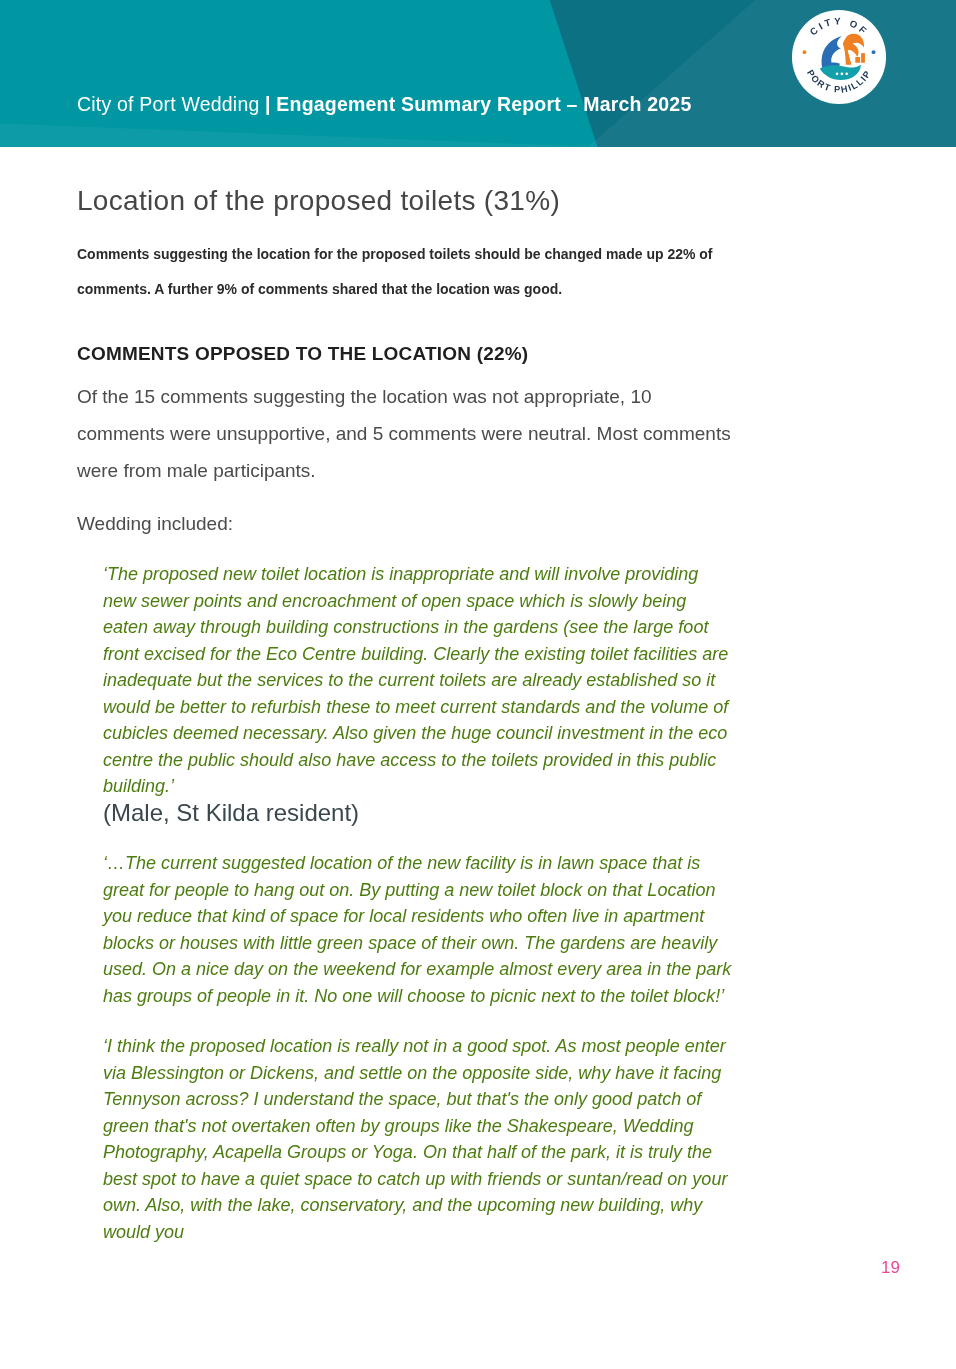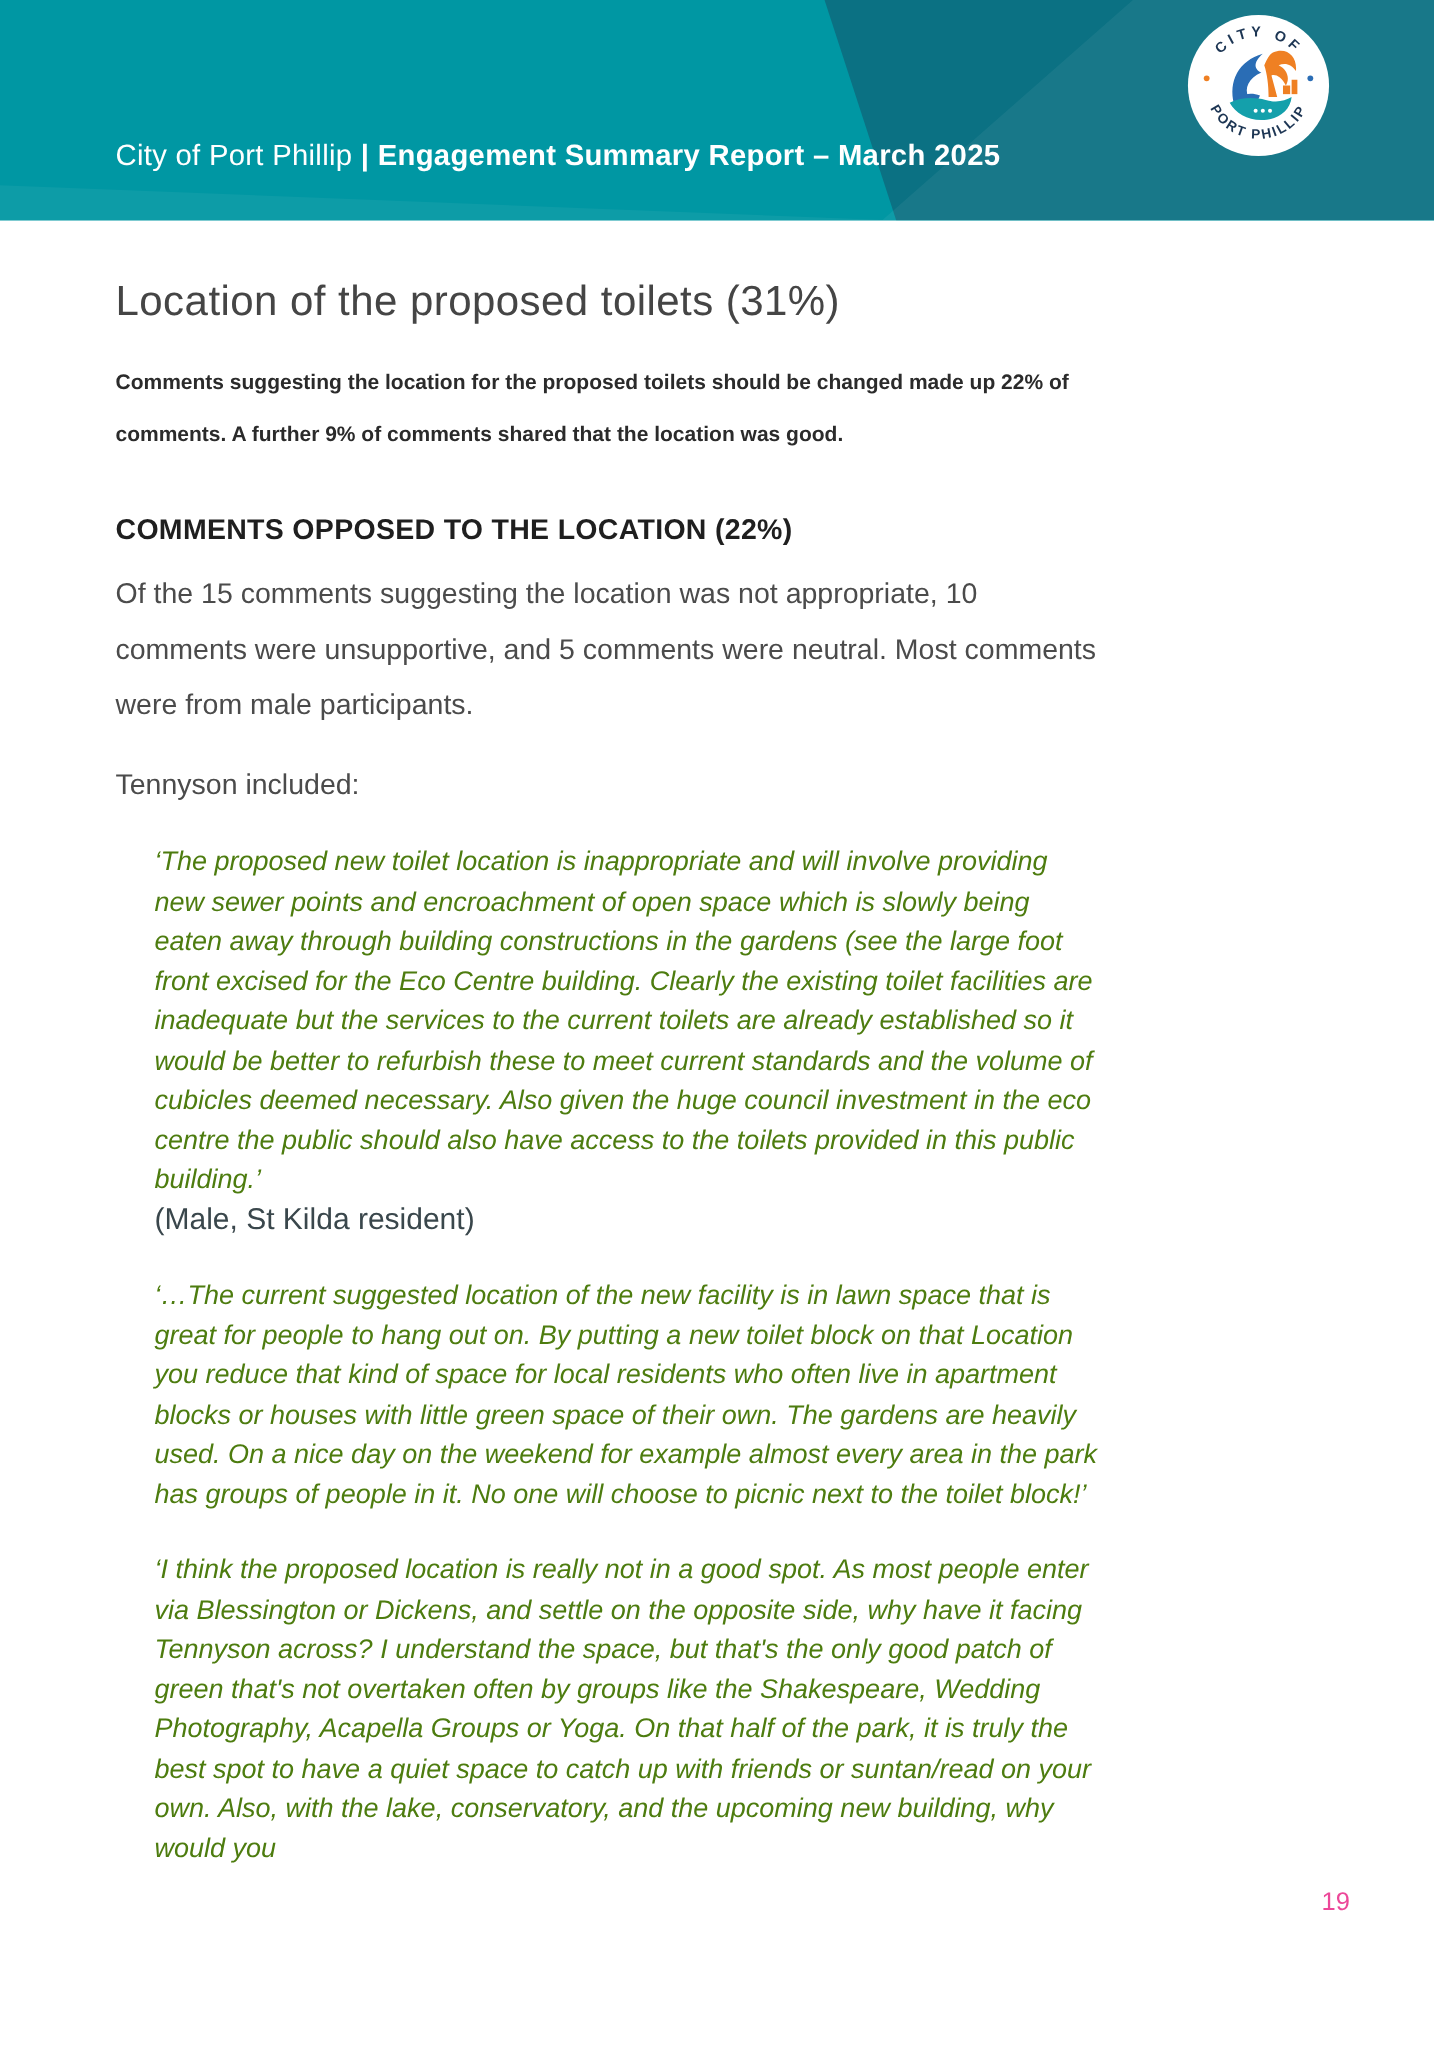--- a/index.html
+++ b/index.html
@@ -28,36 +28,36 @@
   .intro { margin:20px 70px 0 77px; max-width:770px; font-size:14px; font-weight:700;
     color:#2b2b2b; line-height:35px; }
   .section-heading { margin:36px 70px 0 77px; font-size:19px; font-weight:700;
     color:#1f1f1f; letter-spacing:0.2px; }
   .body-text { margin:13px 70px 0 77px; max-width:750px; font-size:19px;
     color:#4b4b4b; line-height:37px; font-weight:400; }
   .lead { margin:24px 70px 0 77px; font-size:19px; color:#4b4b4b; }
   .quotes { margin:26px 70px 0 103px; }
   .quote { margin:0 0 24px 0; max-width:720px; }
   .qtext { margin:0; font-style:italic; font-size:18px; line-height:26.5px; color:#4d7c0f; }
-  .qattr { margin:0; font-size:20px; line-height:26.5px; color:#3a474c; }
+  .qattr { margin:0; font-size:24px; line-height:26.5px; color:#3a474c; }
   .qattr:empty { display:none; }
   .pagenum { position:absolute; top:1258px; right:56px; font-size:17px; color:#ec4899; }
 </style>
 </head>
 <body>
 
 <div class="page">
 
   <header class="band">
     <div class="band-dark"></div>
     <div class="band-sheen"></div>
     <div class="band-sheen2"></div>
 
     <div class="band-title">
-      <span>City of Port Phillip </span><span class="bold">| Engagement Summary Report – March 2025</span>
+      <span>City of Port Wedding </span><span class="bold">| Engagement Summary Report – March 2025</span>
     </div>
 
     <div class="logo">
       <svg viewBox="0 0 100 100" width="96" height="96">
         <circle cx="50" cy="50" r="49" fill="#ffffff"></circle>
 
         <g>
           <path d="M33 63 C29 47 36 33 53 28 C46 34 47 39 52 41 C43 45 40 52 43 58 C39 59 35 61 33 63 Z" fill="#2a6db5"></path>
           <path d="M31 63 C36 56 44 54 51 57 L48 64 Z" fill="#2a6db5"></path>
           <path d="M60 27 C70 23 77 30 76 40 C73 35 68 34 64 36 C70 39 72 45 69 50 C66 44 62 42 59 43 L63 58 L57 58 C57 50 56 42 54 36 C56 31 58 28 60 27 Z" fill="#ef8023"></path>
@@ -85,21 +85,21 @@
 
   <main>
     <h1 class="page-title">Location of the proposed toilets (31%)</h1>
 
     <p class="intro">Comments suggesting the location for the proposed toilets should be changed made up 22% of comments. A further 9% of comments shared that the location was good.</p>
 
     <h2 class="section-heading">COMMENTS OPPOSED TO THE LOCATION (22%)</h2>
 
     <p class="body-text">Of the 15 comments suggesting the location was not appropriate, 10 comments were unsupportive, and 5 comments were neutral. Most comments were from male participants.</p>
 
-    <p class="lead">Tennyson included:</p>
+    <p class="lead">Wedding included:</p>
 
     <div class="quotes">
       <div class="quote">
         <p class="qtext">‘The proposed new toilet location is inappropriate and will involve providing new sewer points and encroachment of open space which is slowly being eaten away through building constructions in the gardens (see the large foot front excised for the Eco Centre building. Clearly the existing toilet facilities are inadequate but the services to the current toilets are already established so it would be better to refurbish these to meet current standards and the volume of cubicles deemed necessary.  Also given the huge council investment in the eco centre the public should also have access to the toilets provided in this public building.’</p>
         <p class="qattr">(Male, St Kilda resident)</p>
       </div>
       <div class="quote">
         <p class="qtext">‘…The current suggested location of the new facility is in lawn space that is great for people to hang out on. By putting a new toilet block on that Location you reduce that kind of space for local residents who often live in apartment blocks or houses with little green space of their own. The gardens are heavily used. On a nice day on the weekend for example almost every area in the park has groups of people in it. No one will choose to picnic next to the toilet block!’</p>
       </div>
       <div class="quote">

